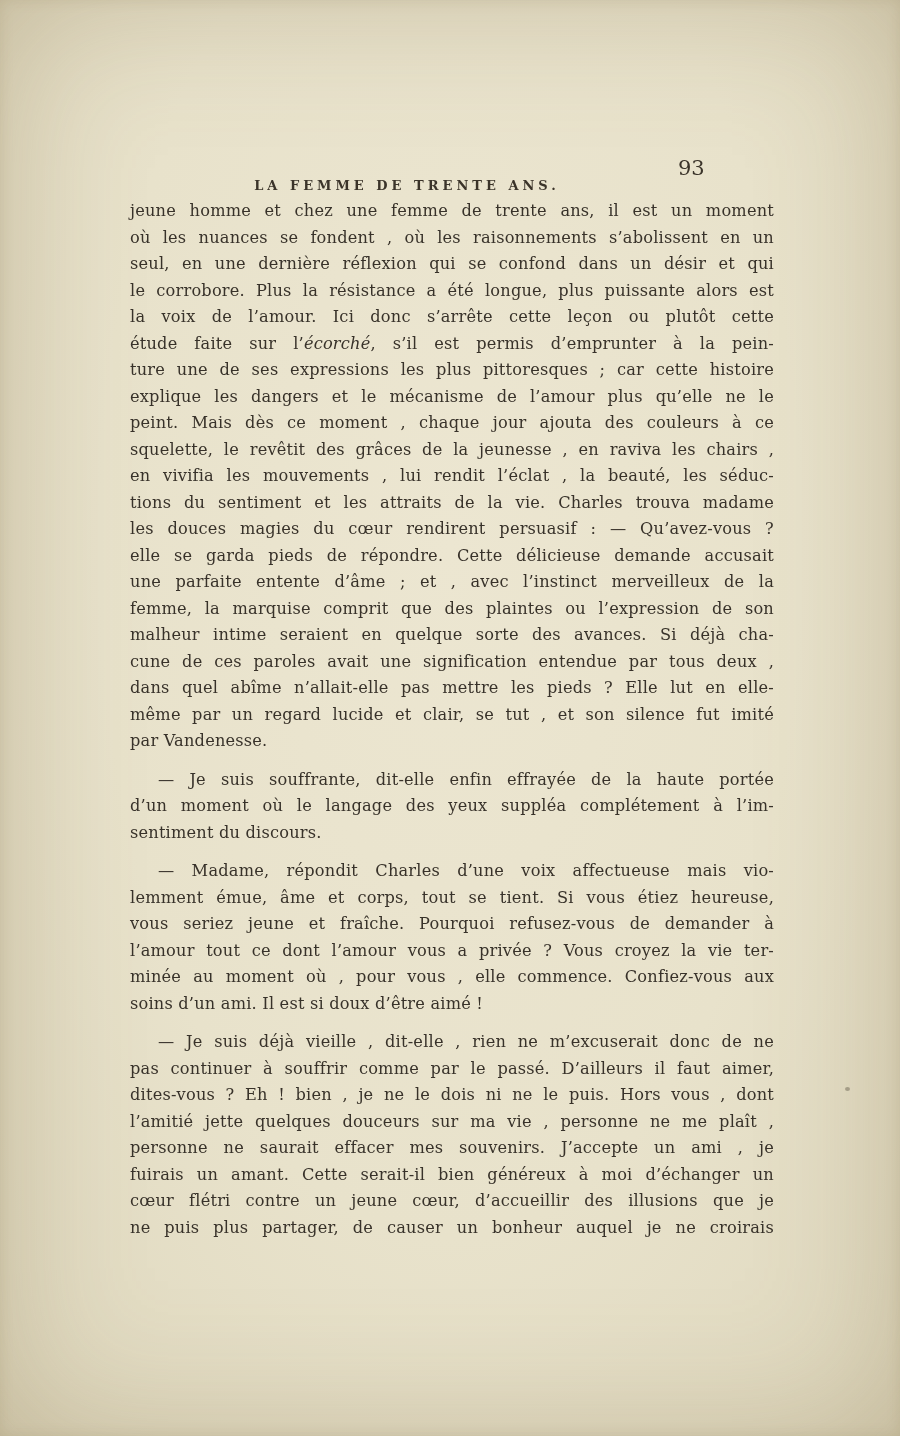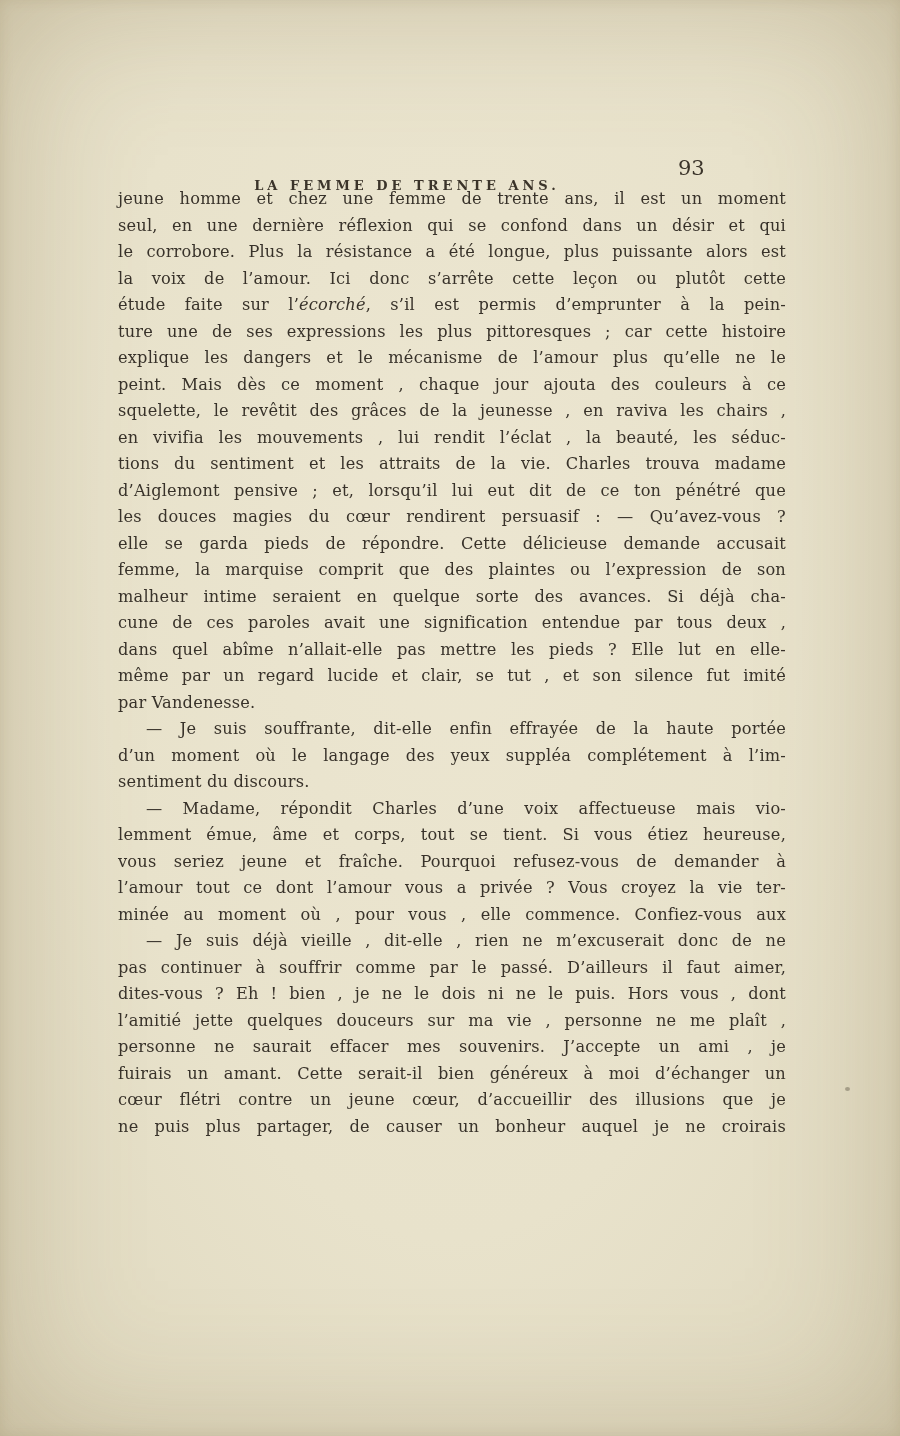--- a/index.html
+++ b/index.html
@@ -43,21 +43,21 @@
     font-size: 21px;
     color: #3b342a;
   }
   .page-body {
     position: absolute;
     top: 186px;
     left: 118px;
     width: 668px;
   }
   .paragraph {
-    margin: 0;
+    margin: 12px;
   }
   .line {
     font-size: 16.2px;
     line-height: 26.5px;
     letter-spacing: 0.2px;
     text-align: justify;
     text-align-last: justify;
     white-space: nowrap;
   }
   .line.indent {
@@ -83,51 +83,53 @@
 
 <div class="scan-page">
   <div class="running-header">
     <div class="header-title">LA FEMME DE TRENTE ANS.</div>
     <div class="page-number">93</div>
   </div>
 
   <div class="page-body">
       <div class="paragraph">
         <div class="line">jeune homme et chez une femme de trente ans, il est un moment</div>
+        <div class="line">où les nuances se fondent , où les raisonnements s’abolissent en un</div>
         <div class="line">seul, en une dernière réflexion qui se confond dans un désir et qui</div>
         <div class="line">le corrobore. Plus la résistance a été longue, plus puissante alors est</div>
         <div class="line">la voix de l’amour. Ici donc s’arrête cette leçon ou plutôt cette</div>
         <div class="line">étude faite sur l’<i>écorché</i>, s’il est permis d’emprunter à la pein-</div>
         <div class="line">ture une de ses expressions les plus pittoresques ; car cette histoire</div>
         <div class="line">explique les dangers et le mécanisme de l’amour plus qu’elle ne le</div>
         <div class="line">peint. Mais dès ce moment , chaque jour ajouta des couleurs à ce</div>
         <div class="line">squelette, le revêtit des grâces de la jeunesse , en raviva les chairs ,</div>
         <div class="line">en vivifia les mouvements , lui rendit l’éclat , la beauté, les séduc-</div>
         <div class="line">tions du sentiment et les attraits de la vie. Charles trouva madame</div>
-        <div class="line">d’Aiglemont pensive ; et, lorsqu’il lui eut dit de ce ton pénétré que</div>
         <div class="line">les douces magies du cœur rendirent persuasif : — Qu’avez-vous ?</div>
         <div class="line">elle se garda pieds de répondre. Cette délicieuse demande accusait</div>
+        <div class="line">une parfaite entente d’âme ; et , avec l’instinct merveilleux de la</div>
         <div class="line">femme, la marquise comprit que des plaintes ou l’expression de son</div>
         <div class="line">malheur intime seraient en quelque sorte des avances. Si déjà cha-</div>
         <div class="line">cune de ces paroles avait une signification entendue par tous deux ,</div>
         <div class="line">dans quel abîme n’allait-elle pas mettre les pieds ? Elle lut en elle-</div>
         <div class="line">même par un regard lucide et clair, se tut , et son silence fut imité</div>
         <div class="line lastline">par Vandenesse.</div>
       </div>
       <div class="paragraph">
         <div class="line indent">— Je suis souffrante, dit-elle enfin effrayée de la haute portée</div>
         <div class="line">d’un moment où le langage des yeux suppléa complétement à l’im-</div>
         <div class="line lastline">sentiment du discours.</div>
       </div>
       <div class="paragraph">
         <div class="line indent">— Madame, répondit Charles d’une voix affectueuse mais vio-</div>
         <div class="line">lemment émue, âme et corps, tout se tient. Si vous étiez heureuse,</div>
         <div class="line">vous seriez jeune et fraîche. Pourquoi refusez-vous de demander à</div>
         <div class="line">l’amour tout ce dont l’amour vous a privée ? Vous croyez la vie ter-</div>
         <div class="line">minée au moment où , pour vous , elle commence. Confiez-vous aux</div>
+        <div class="line lastline">soins d’un ami. Il est si doux d’être aimé !</div>
       </div>
       <div class="paragraph">
         <div class="line indent">— Je suis déjà vieille , dit-elle , rien ne m’excuserait donc de ne</div>
         <div class="line">pas continuer à souffrir comme par le passé. D’ailleurs il faut aimer,</div>
         <div class="line">dites-vous ? Eh ! bien , je ne le dois ni ne le puis. Hors vous , dont</div>
         <div class="line">l’amitié jette quelques douceurs sur ma vie , personne ne me plaît ,</div>
         <div class="line">personne ne saurait effacer mes souvenirs. J’accepte un ami , je</div>
         <div class="line">fuirais un amant. Cette serait-il bien généreux à moi d’échanger un</div>
         <div class="line">cœur flétri contre un jeune cœur, d’accueillir des illusions que je</div>
         <div class="line">ne puis plus partager, de causer un bonheur auquel je ne croirais</div>

